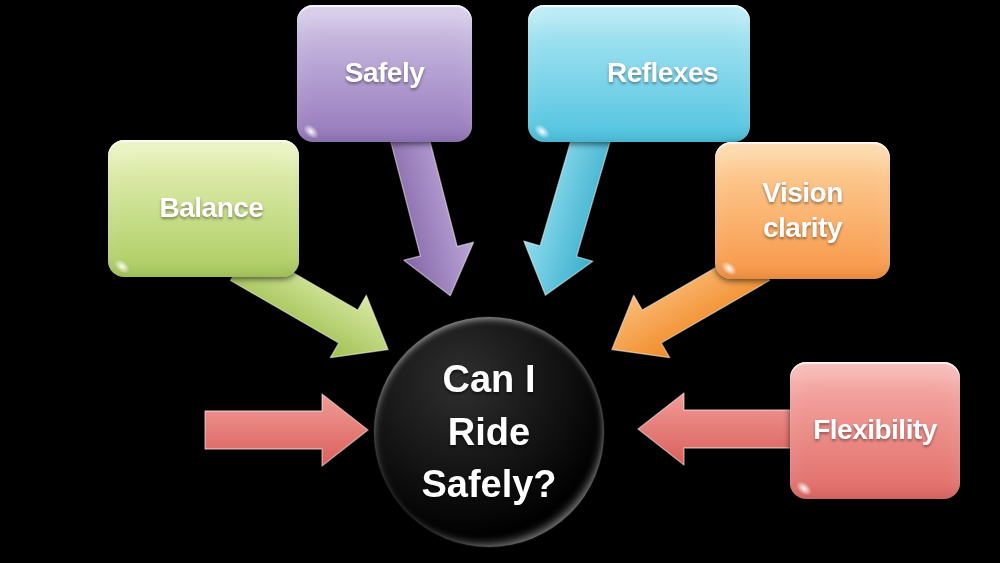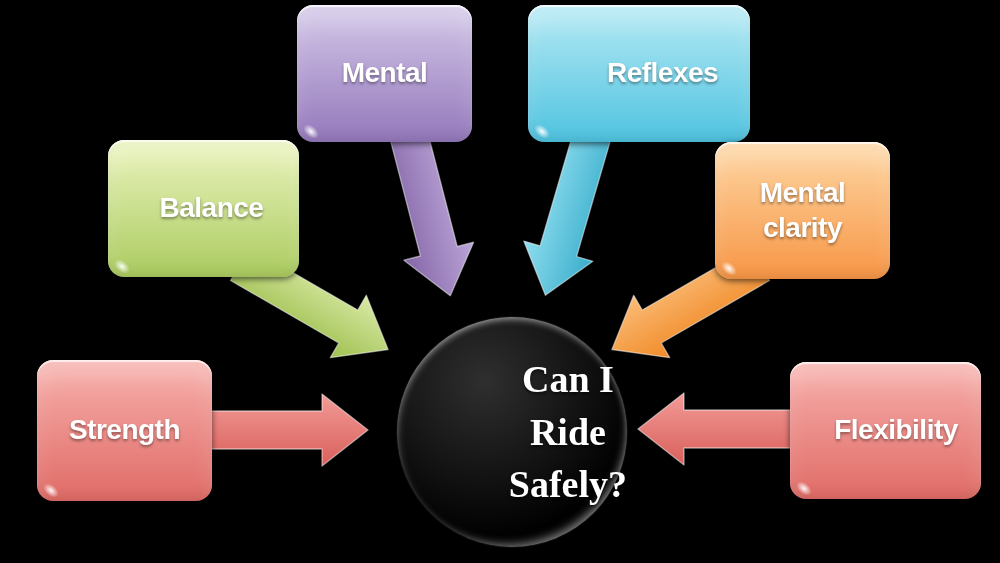--- a/index.html
+++ b/index.html
@@ -60,37 +60,36 @@
   }
   #box-vision      { left: 297px; top: 5px; }
   #box-reflexes    { left: 528px; top: 5px; padding-left: 47px; }
   #box-balance     { left: 108px; top: 140px; }
   #box-mental      { left: 715px; top: 142px; }
   #box-strength    { left: 37px;  top: 360px; height: 141px; }
   #box-flexibility { left: 790px; top: 362px; width: 170px; }
 
   .center-circle {
     position: absolute;
-    left: 397px;
+    left: 374px;
     top: 317px;
     width: 230px;
     height: 230px;
     border-radius: 50%;
     z-index: 1;
     display: flex;
     align-items: center;
-    justify-content: flex-end;
+    justify-content: center;
     text-align: center;
     background: radial-gradient(circle at 38% 28%, #2f2f2f 0%, #121212 45%, #000000 72%);
     box-shadow:
       inset 0 5px 7px -3px rgba(255,255,255,0.55),
       inset -6px -9px 10px -7px rgba(255,255,255,0.50),
       inset 7px 3px 10px -7px rgba(255,255,255,0.28),
       0 0 0 1px #0d0d0d;
-    font-family: Liberation Serif, serif;
   }
   .clabel {
     color: #ffffff;
     font-weight: bold;
     font-size: 38px;
     line-height: 1.38;
     white-space: pre-line;
     text-shadow: 0 2px 3px rgba(0,0,0,0.6);
   }
 </style>
@@ -128,40 +127,37 @@
       </defs>
   <path d="M249.5,247.5 L357.8,310.0 L366.3,295.3 L388.1,349.5 L330.3,357.7 L338.8,343.0 L230.5,280.5 Z" fill="url(#ag0)" stroke="rgba(255,255,255,0.5)" stroke-width="1.3" stroke-linejoin="round"></path>
       <path d="M427.4,131.2 L457.2,246.5 L473.6,242.2 L450.3,295.7 L403.9,260.2 L420.4,256.0 L390.6,140.8 Z" fill="url(#ag1)" stroke="rgba(255,255,255,0.5)" stroke-width="1.3" stroke-linejoin="round"></path>
       <path d="M610.2,141.3 L576.6,256.5 L592.9,261.3 L545.4,295.3 L523.8,241.1 L540.1,245.8 L573.8,130.7 Z" fill="url(#ag2)" stroke="rgba(255,255,255,0.5)" stroke-width="1.3" stroke-linejoin="round"></path>
       <path d="M769.5,280.5 L661.2,343.0 L669.7,357.7 L611.9,349.5 L633.7,295.3 L642.2,310.0 L750.5,247.5 Z" fill="url(#ag3)" stroke="rgba(255,255,255,0.5)" stroke-width="1.3" stroke-linejoin="round"></path>
       <path d="M205.0,411.0 L322.0,411.0 L322.0,394.0 L368.0,430.0 L322.0,466.0 L322.0,449.0 L205.0,449.0 Z" fill="url(#ag4)" stroke="rgba(255,255,255,0.5)" stroke-width="1.3" stroke-linejoin="round"></path>
       <path d="M795.0,448.0 L684.0,448.0 L684.0,465.0 L638.0,429.0 L684.0,393.0 L684.0,410.0 L795.0,410.0 Z" fill="url(#ag5)" stroke="rgba(255,255,255,0.5)" stroke-width="1.3" stroke-linejoin="round"></path>
     </svg>
 
   <div class="node" id="box-vision" style="background: linear-gradient(rgb(205, 192, 228) 0%, rgb(205, 192, 228) 10%, rgb(148, 120, 187) 100%);">
-    <span class="nlabel">Mental</span>
+    <span class="nlabel">Safely</span>
   </div>
 
   <div class="node" id="box-reflexes" style="background: linear-gradient(rgb(171, 230, 242) 0%, rgb(171, 230, 242) 10%, rgb(79, 195, 224) 100%);">
     <span class="nlabel">Reflexes</span>
   </div>
 
   <div class="node" id="box-balance" style="background: linear-gradient(rgb(228, 240, 180) 0%, rgb(228, 240, 180) 10%, rgb(171, 203, 96) 100%); padding-left: 16px;">
     <span class="nlabel">Balance</span>
   </div>
 
   <div class="node" id="box-mental" style="background: linear-gradient(rgb(253, 208, 154) 0%, rgb(253, 208, 154) 10%, rgb(247, 150, 70) 100%);">
-    <span class="nlabel">Mental clarity</span>
+    <span class="nlabel">Vision clarity</span>
   </div>
 
-  <div class="node" id="box-strength" style="background: linear-gradient(rgb(245, 169, 165) 0%, rgb(245, 169, 165) 10%, rgb(224, 107, 102) 100%);">
-    <span class="nlabel">Strength</span>
-  </div>
 
-  <div class="node" id="box-flexibility" style="background: linear-gradient(rgb(245, 169, 165) 0%, rgb(245, 169, 165) 10%, rgb(224, 107, 102) 100%); padding-left: 21px;">
+  <div class="node" id="box-flexibility" style="background: linear-gradient(rgb(245, 169, 165) 0%, rgb(245, 169, 165) 10%, rgb(224, 107, 102) 100%);">
     <span class="nlabel">Flexibility</span>
   </div>
 
   <div class="center-circle" id="center-circle">
     <span class="clabel">Can I
 Ride
 Safely?</span>
   </div>
 
 </div>

